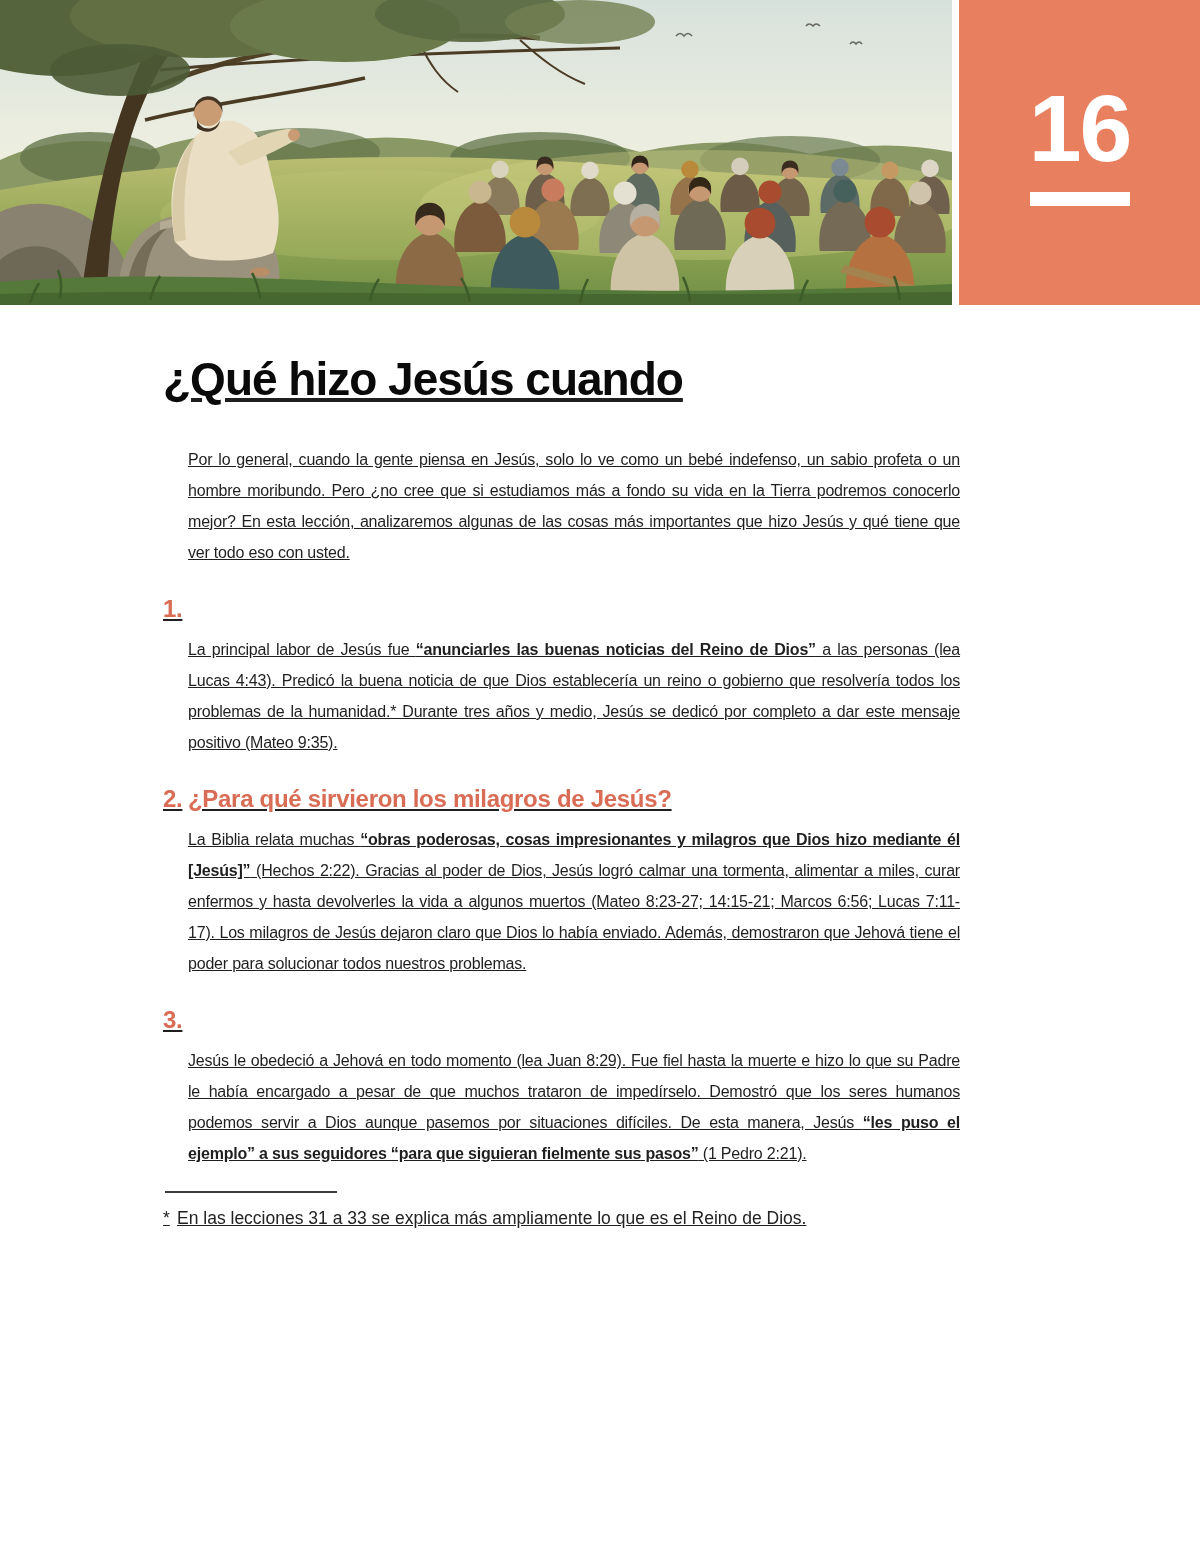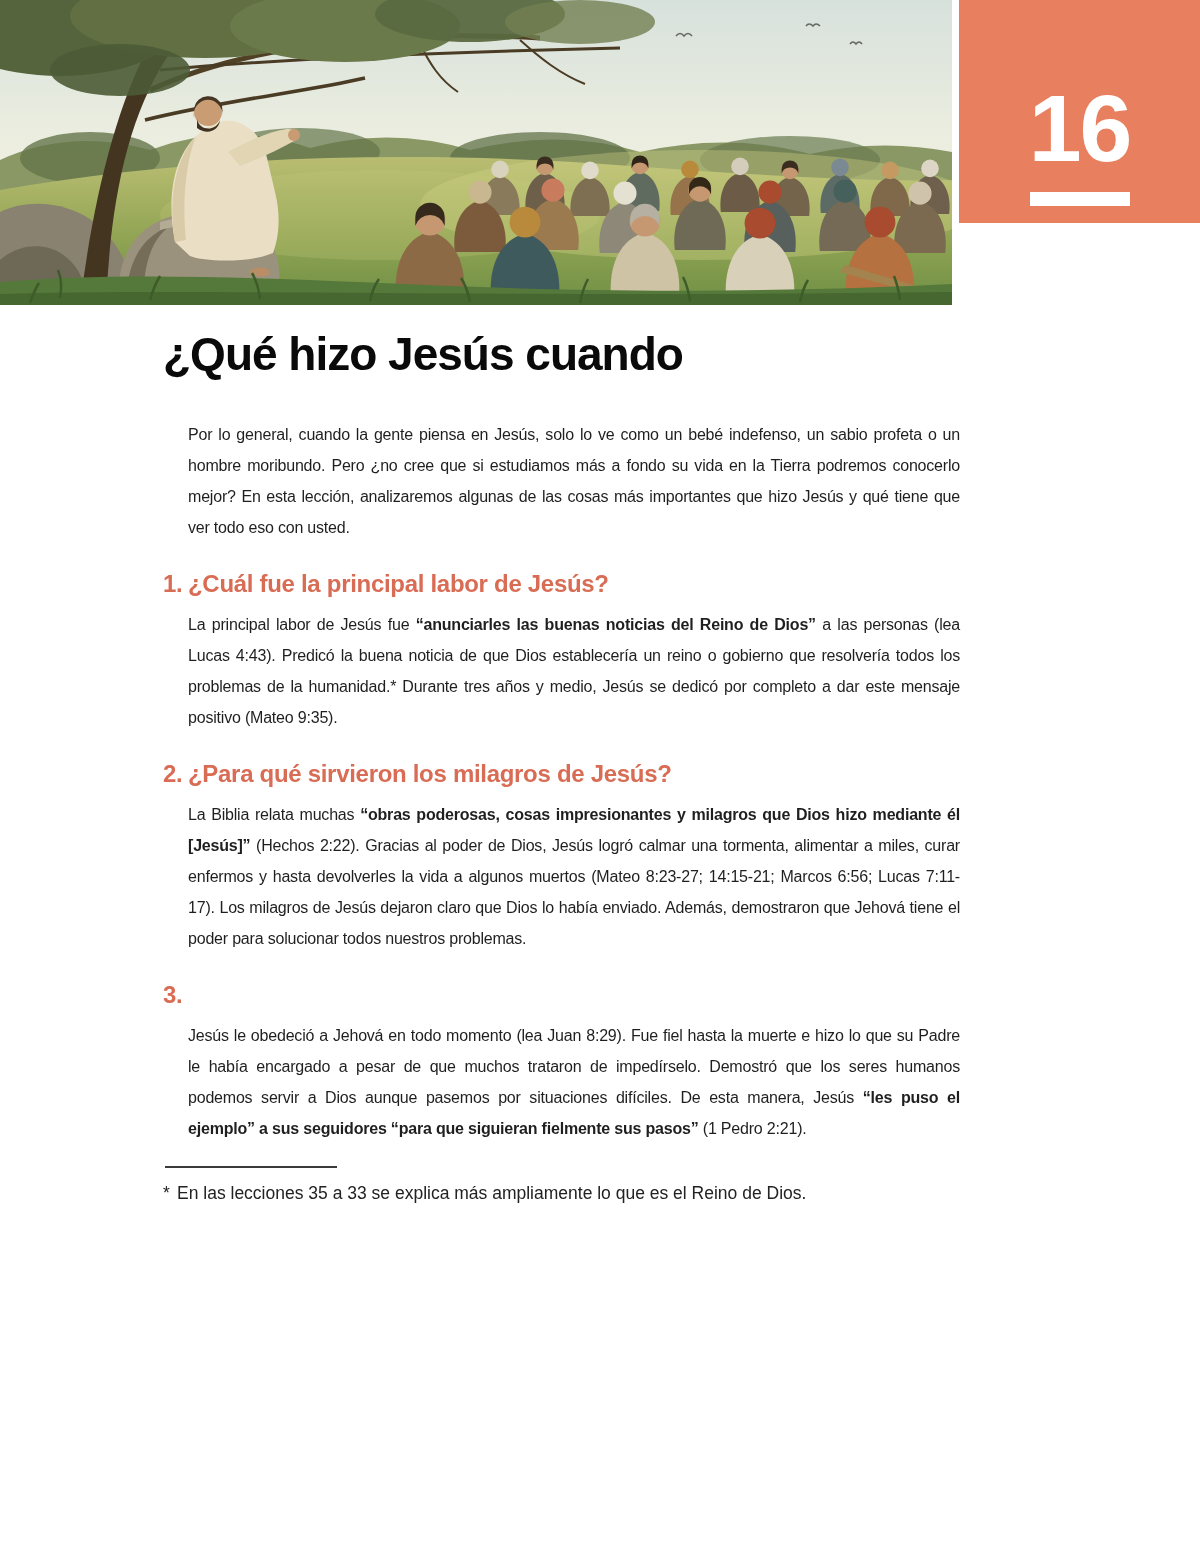--- a/index.html
+++ b/index.html
@@ -16,33 +16,33 @@
     font-family:"Liberation Sans","DejaVu Sans",sans-serif;
     color:var(--ink);
   }
   .page{width:1200px;height:1543px;position:relative;background:var(--page-bg);}
 
   
   .hero{position:relative;width:1200px;height:305px;}
   .hero-photo{position:absolute;left:0;top:0;width:952px;height:305px;overflow:hidden;}
   .hero-photo svg{display:block;width:952px;height:305px;}
   .lesson-badge{
-    position:absolute;left:959px;top:0;width:241px;height:223px;
+    position:absolute;left:959px;top:0;width:241px;height:305px;
     background:var(--accent);
     display:flex;flex-direction:column;align-items:center;
   }
   .lesson-number{
     margin-top:78px;
     font-size:95px;line-height:100px;font-weight:700;color:#fff;
     letter-spacing:-2px;
   }
   .lesson-underline{width:100px;height:14px;background:#fff;margin-top:14px;}
 
   
-  main{padding:23px 240px 0 163px;}
+  main{padding:48px 240px 0 163px;text-decoration:underline;}
   h1{
     margin:0 0 38px 0;
     font-size:46px;line-height:53px;font-weight:700;color:#0a0a0a;
     letter-spacing:-1px;
   }
   h1 .tl{display:block;}
   p.body{
     margin:0 0 0 25px;
     font-size:16px;line-height:31px;
     text-align:justify;text-justify:inter-word;
@@ -277,21 +277,20 @@
   <main>
     <h1>
       <span class="tl">¿Qué hizo Jesús cuando</span>
     </h1>
 
     <p class="body">Por lo general, cuando la gente piensa en Jesús, solo lo ve como un bebé indefenso, un sabio profeta o un hombre moribundo. Pero ¿no cree que si estudiamos más a fondo su vida en la Tierra podremos conocerlo mejor? En esta lección, analizaremos algunas de las cosas más importantes que hizo Jesús y qué tiene que ver todo eso con usted.</p>
 
     <section>
       <h2>
         <span class="num">1.</span>
-        <span>¿Cuál fue la principal labor de Jesús?</span>
       </h2>
       <p class="body"><span>La principal labor de Jesús fue </span><span class="b">“anunciarles las buenas noticias del Reino de Dios”</span><span> a las personas (lea Lucas 4:43). Predicó la buena noticia de que Dios establecería un reino o gobierno que resolvería todos los problemas de la humanidad.* Durante tres años y medio, Jesús se dedicó por completo a dar este mensaje positivo (Mateo 9:35).</span></p>
     </section>
 
     <section>
       <h2>
         <span class="num">2.</span>
         <span>¿Para qué sirvieron los milagros de Jesús?</span>
       </h2>
       <p class="body"><span>La Biblia relata muchas </span><span class="b">“obras poderosas, cosas impresionantes y milagros que Dios hizo mediante él [Jesús]”</span><span> (Hechos 2:22). Gracias al poder de Dios, Jesús logró calmar una tormenta, alimentar a miles, curar enfermos y hasta devolverles la vida a algunos muertos (Mateo 8:23-27; 14:15-21; Marcos 6:56; Lucas 7:11-17). Los milagros de Jesús dejaron claro que Dios lo había enviado. Además, demostraron que Jehová tiene el poder para solucionar todos nuestros problemas.</span></p>
@@ -300,17 +299,17 @@
     <section>
       <h2>
         <span class="num">3.</span>
       </h2>
       <p class="body"><span>Jesús le obedeció a Jehová en todo momento (lea Juan 8:29). Fue fiel hasta la muerte e hizo lo que su Padre le había encargado a pesar de que muchos trataron de impedírselo. Demostró que los seres humanos podemos servir a Dios aunque pasemos por situaciones difíciles. De esta manera, Jesús </span><span class="b">“les puso el ejemplo” a sus seguidores “para que siguieran fielmente sus pasos”</span><span> (1 Pedro 2:21).</span></p>
     </section>
 
     <div class="fn-rule"></div>
     <p class="footnote">
       <span class="fn-marker">*</span>
-      <span>En las lecciones 35 a 33 se explica más ampliamente lo que es el Reino de Dios.</span>
+      <span>En las lecciones 31 a 33 se explica más ampliamente lo que es el Reino de Dios.</span>
     </p>
   </main>
 
 </div>
 
 </body></html>

